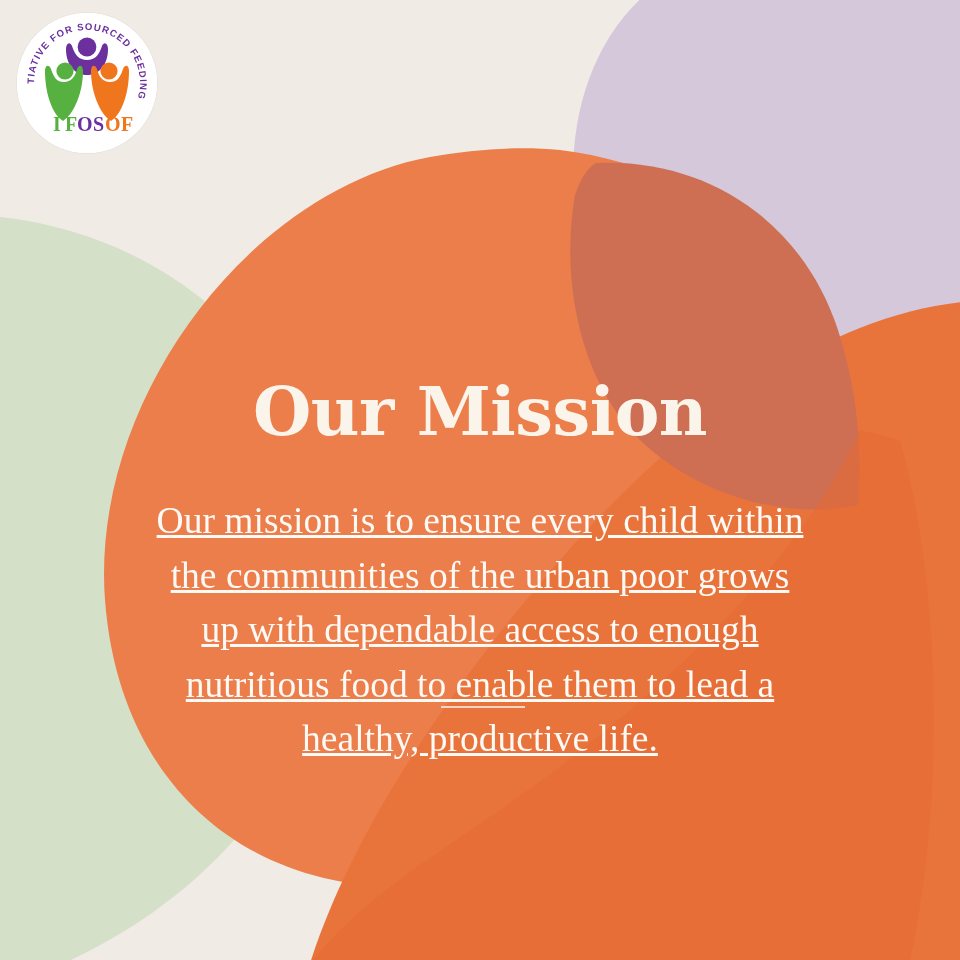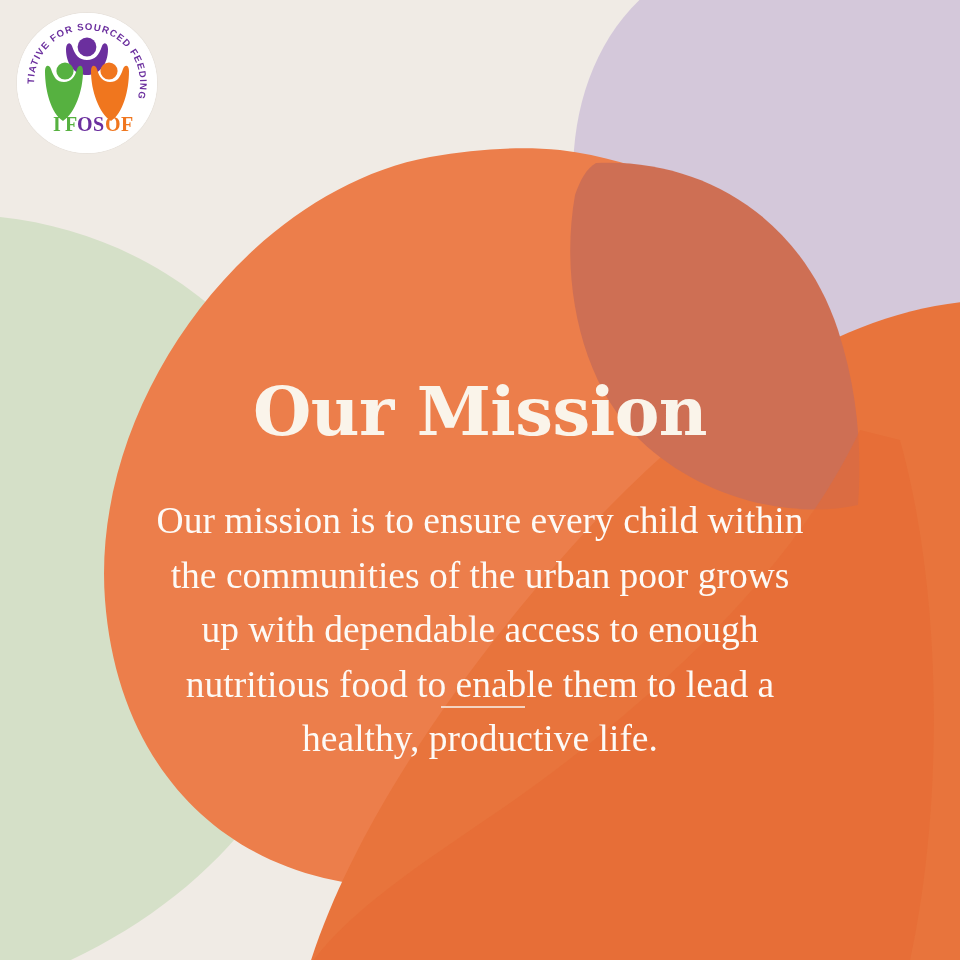--- a/index.html
+++ b/index.html
@@ -70,20 +70,21 @@
     left: 122px;
     width: 716px;
     margin: 0;
     font-family: "Liberation Serif", "DejaVu Serif", serif;
     font-weight: 400;
     font-size: 37.5px;
     line-height: 54.5px;
     color: #FDFAF6;
     text-align: center;
     white-space: pre-line;
+    text-decoration: underline;
   }
   .accent-rule {
     position: absolute;
     top: 706px;
     left: 441px;
     width: 84px;
     height: 2px;
     background: #F4D9C9;
     opacity: 0.95;
     z-index: 7;

